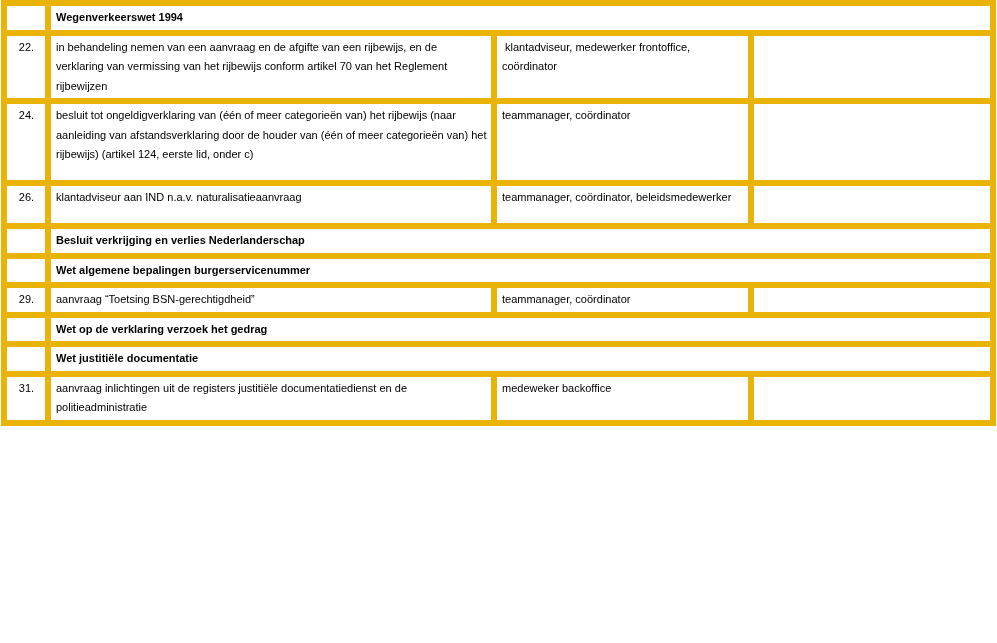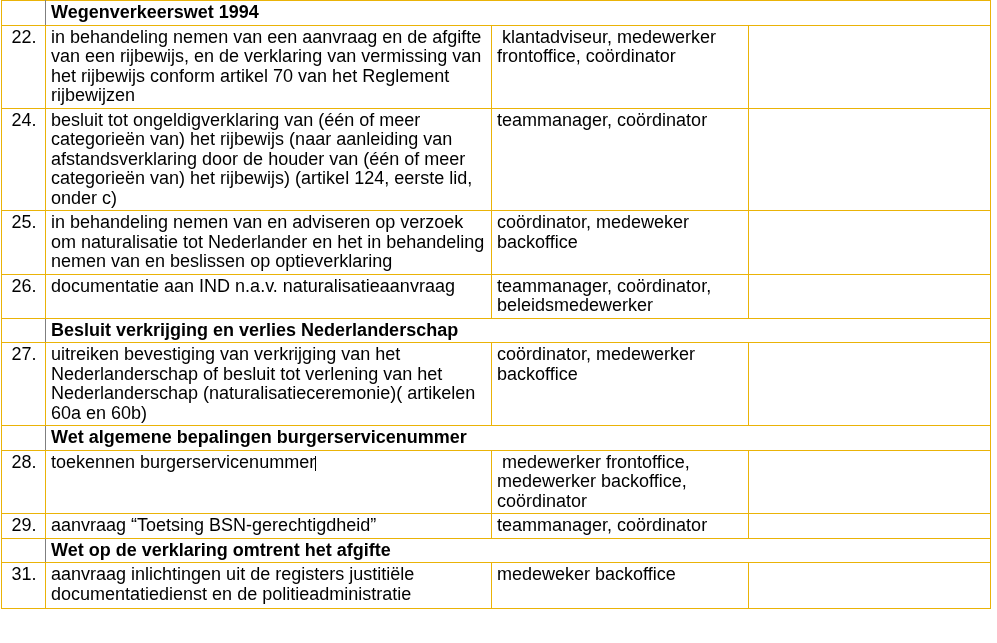--- a/index.html
+++ b/index.html
@@ -21,24 +21,24 @@
     background: #ffffff;
   }
   table.mandaat {
     border-collapse: collapse;
     table-layout: fixed;
     width: 989px;
     margin: 0;
     margin-left: 1px;
   }
   table.mandaat td {
-    border: 1px solid #eab308;
+    border: 6px solid #eab308;
     vertical-align: top;
     padding: 2px 4px 2px 5px;
-    font-size: 18px;
+    font-size: 11px;
     line-height: 19.5px;
     word-wrap: break-word;
     overflow: hidden;
   }
   col.c-num   { width: 44px;  }
   col.c-desc  { width: 446px; }
   col.c-role  { width: 257px; }
   col.c-last  { width: 242px; }
 
   td.num {
@@ -89,61 +89,47 @@
           <td class="desc">in behandeling nemen van een aanvraag en de afgifte van een rijbewijs, en de verklaring van vermissing van het rijbewijs conform artikel 70 van het Reglement rijbewijzen</td>
           <td class="role lead-space"> klantadviseur, medewerker frontoffice, coördinator</td>
           <td class="last"></td>
         </tr>
         <tr style="height: 82px;">
           <td class="num">24.</td>
           <td class="desc">besluit tot ongeldigverklaring van (één of meer categorieën van) het rijbewijs (naar aanleiding van afstandsverklaring door de houder van (één of meer categorieën van) het rijbewijs) (artikel 124, eerste lid, onder c)</td>
           <td class="role lead-space">teammanager, coördinator</td>
           <td class="last"></td>
         </tr>
-        <tr style="height: 63px;">
-          <td class="num">25.</td>
-          <td class="desc">in behandeling nemen van en adviseren op verzoek om naturalisatie tot Nederlander en het in behandeling nemen van en beslissen op optieverklaring</td>
-          <td class="role lead-space">coördinator, medeweker backoffice</td>
-          <td class="last"></td>
-        </tr>
         <tr style="height: 43px;">
           <td class="num">26.</td>
-          <td class="desc">documentatie aan IND n.a.v. naturalisatieaanvraag</td>
+          <td class="desc">klantadviseur aan IND n.a.v. naturalisatieaanvraag</td>
           <td class="role lead-space">teammanager, coördinator, beleidsmedewerker</td>
           <td class="last"></td>
         </tr>
         <tr class="section" style="height: 22px; margin-top: 12px;">
           <td class="num"></td>
           <td class="section-title" colspan="3">Besluit verkrijging en verlies Nederlanderschap</td>
         </tr>
-        <tr style="height: 63px;">
-          <td class="num">27.</td>
-          <td class="desc">uitreiken bevestiging van verkrijging van het Nederlanderschap of besluit tot verlening van het Nederlanderschap (naturalisatieceremonie)( artikelen 60a en 60b)</td>
-          <td class="role lead-space">coördinator, medewerker backoffice</td>
-          <td class="last"></td>
-        </tr>
         <tr class="section" style="height: 22px;">
           <td class="num"></td>
           <td class="section-title" colspan="3">Wet algemene bepalingen burgerservicenummer</td>
-        </tr>
-        <tr style="height: 63px;">
-          <td class="num">28.</td>
-          <td class="desc"><span>toekennen burgerservicenummer</span><span class="caret"></span></td>
-          <td class="role lead-space"> medewerker frontoffice, medewerker backoffice, coördinator</td>
-          <td class="last"></td>
         </tr>
         <tr style="height: 21px;">
           <td class="num">29.</td>
           <td class="desc">aanvraag “Toetsing BSN-gerechtigdheid”</td>
           <td class="role lead-space">teammanager, coördinator</td>
           <td class="last"></td>
         </tr>
         <tr class="section" style="height: 22px;">
           <td class="num"></td>
-          <td class="section-title" colspan="3">Wet op de verklaring omtrent het afgifte</td>
+          <td class="section-title" colspan="3">Wet op de verklaring verzoek het gedrag</td>
+        </tr>
+        <tr class="section" style="height: 22px;">
+          <td class="num"></td>
+          <td class="section-title" colspan="3">Wet justitiële documentatie</td>
         </tr>
         <tr style="height: 46px;">
           <td class="num">31.</td>
           <td class="desc">aanvraag inlichtingen uit de registers justitiële documentatiedienst en de politieadministratie</td>
           <td class="role lead-space">medeweker backoffice</td>
           <td class="last"></td>
         </tr>
       </tbody>
   </table>
 </div>

